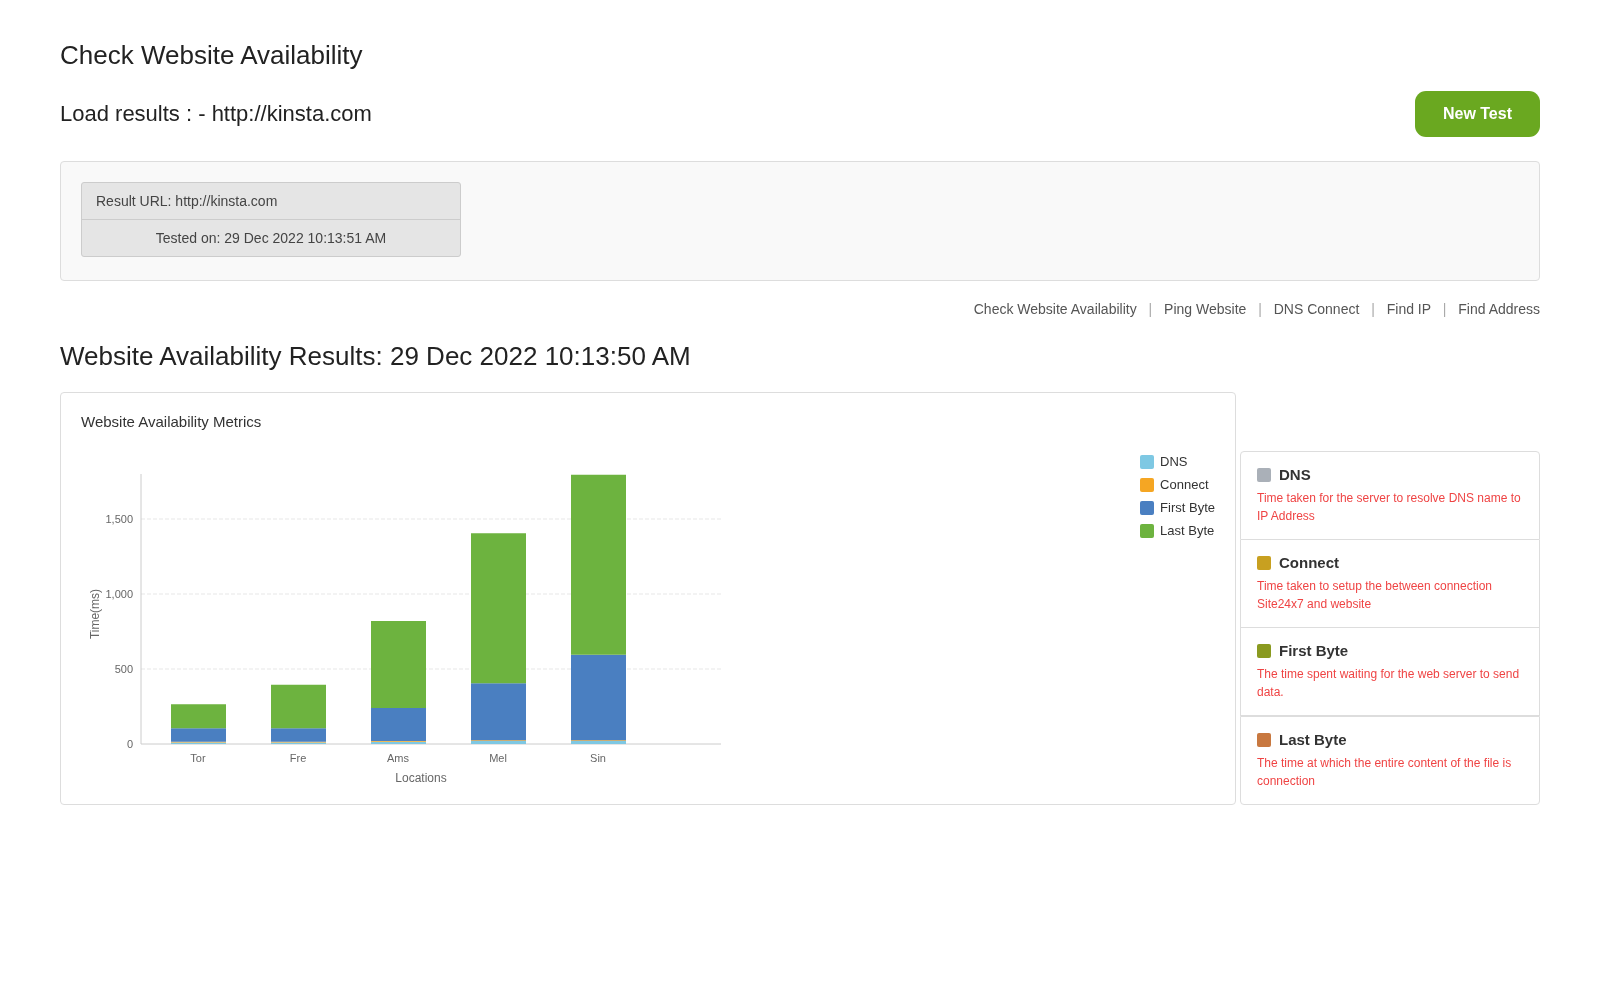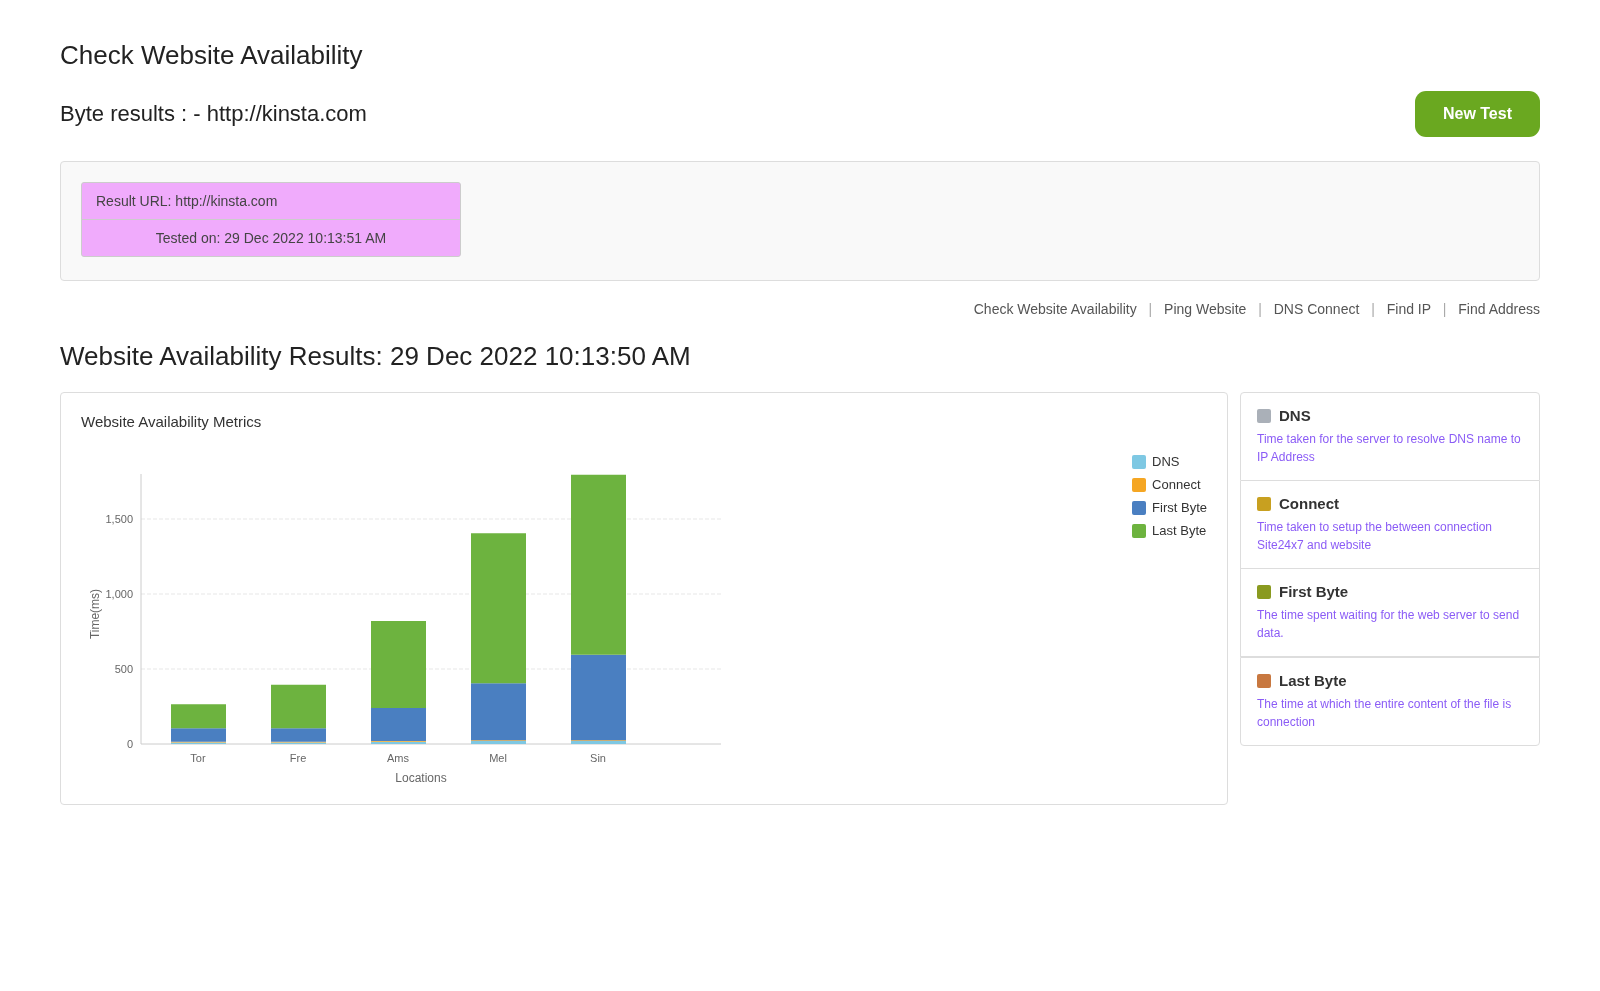--- a/index.html
+++ b/index.html
@@ -20,21 +20,21 @@
       font-weight: 600;
       cursor: pointer;
       border-radius: 11px;
     }
     .result-info-table {
       border: 1px solid #ccc;
       border-radius: 3px;
       overflow: hidden;
       display: inline-block;
       min-width: 380px;
-      background: #f0abfc;
+      background: #e5e5e5;
     }
     .result-info-row {
       padding: 10px 14px;
       border-bottom: 1px solid #ccc;
       font-size: 14px;
       color: #444;
     }
     .result-info-row:last-child { border-bottom: none; text-align: center; }
 
     .nav-links {
@@ -44,21 +44,21 @@
       color: #555;
     }
     .nav-links a {
       color: #555;
       text-decoration: none;
     }
     .nav-sep { margin: 0 8px; color: #aaa; }
 
     .section-title { font-size: 26px; font-weight: 400; color: #222; margin-bottom: 20px; }
 
-    .chart-section { display: flex; gap: 12px; align-items: flex-start; }
+    .chart-section { display: flex; gap: 4px; align-items: flex-end; }
 
     .chart-container {
       flex: 1;
       border: 1px solid #ddd;
       border-radius: 4px;
       padding: 20px;
       background: #fff;
     }
     .chart-title { font-size: 15px; font-weight: 500; margin-bottom: 14px; color: #333; }
 
@@ -78,39 +78,39 @@
       border-radius: 4px;
       padding: 14px 16px;
       margin-bottom: 0;
       background: #fff;
     }
     .metric-card + .metric-card { border-top: none; border-radius: 0; }
     .metric-card:first-child { border-radius: 4px 4px 0 0; }
     .metric-card:last-child { border-radius: 0 0 4px 4px; border-top: 1px solid #ddd; }
     .metric-header { display: flex; align-items: center; gap: 8px; font-size: 15px; font-weight: 600; color: #333; margin-bottom: 6px; }
     .metric-color-box { width: 14px; height: 14px; border-radius: 2px; flex-shrink: 0; }
-    .metric-desc { font-size: 12px; color: #8b5cf6; line-height: 1.5; }
+    .metric-desc { font-size: 12px; color: #ef4444; line-height: 1.5; }
 
     .outer-wrapper {
       border: 1px solid #ddd;
       border-radius: 4px;
       padding: 20px;
       background: #f9f9f9;
       margin-bottom: 20px;
     }
   </style>
 </head>
 <body>
 
 <div class="page">
 
   <h1 class="page-title">Check Website Availability</h1>
 
   <div class="test-results-header">
-    <h2 class="test-results-title">Byte results : - http://kinsta.com</h2>
+    <h2 class="test-results-title">Load results : - http://kinsta.com</h2>
     <button class="new-test-btn">New Test</button>
   </div>
 
   <div class="outer-wrapper">
     <div class="result-info-table">
       <div class="result-info-row">Result URL: http://kinsta.com</div>
       <div class="result-info-row">Tested on: 29 Dec 2022 10:13:51 AM</div>
     </div>
   </div>
 

